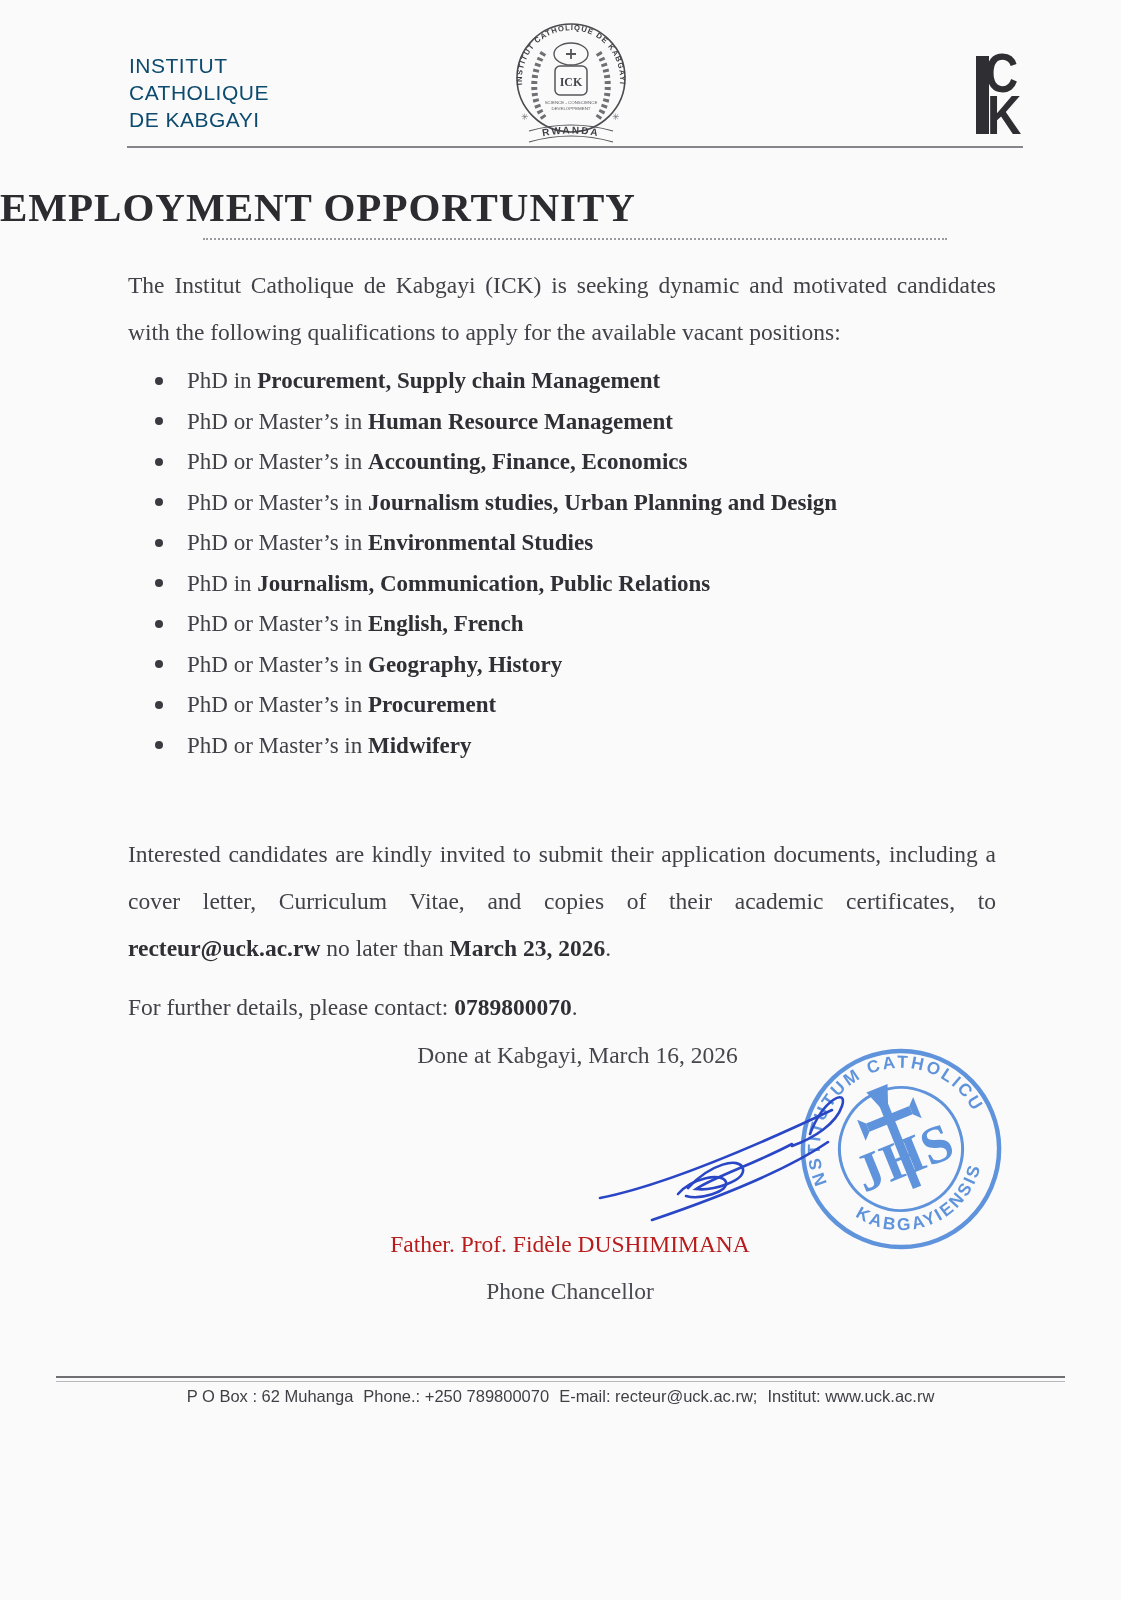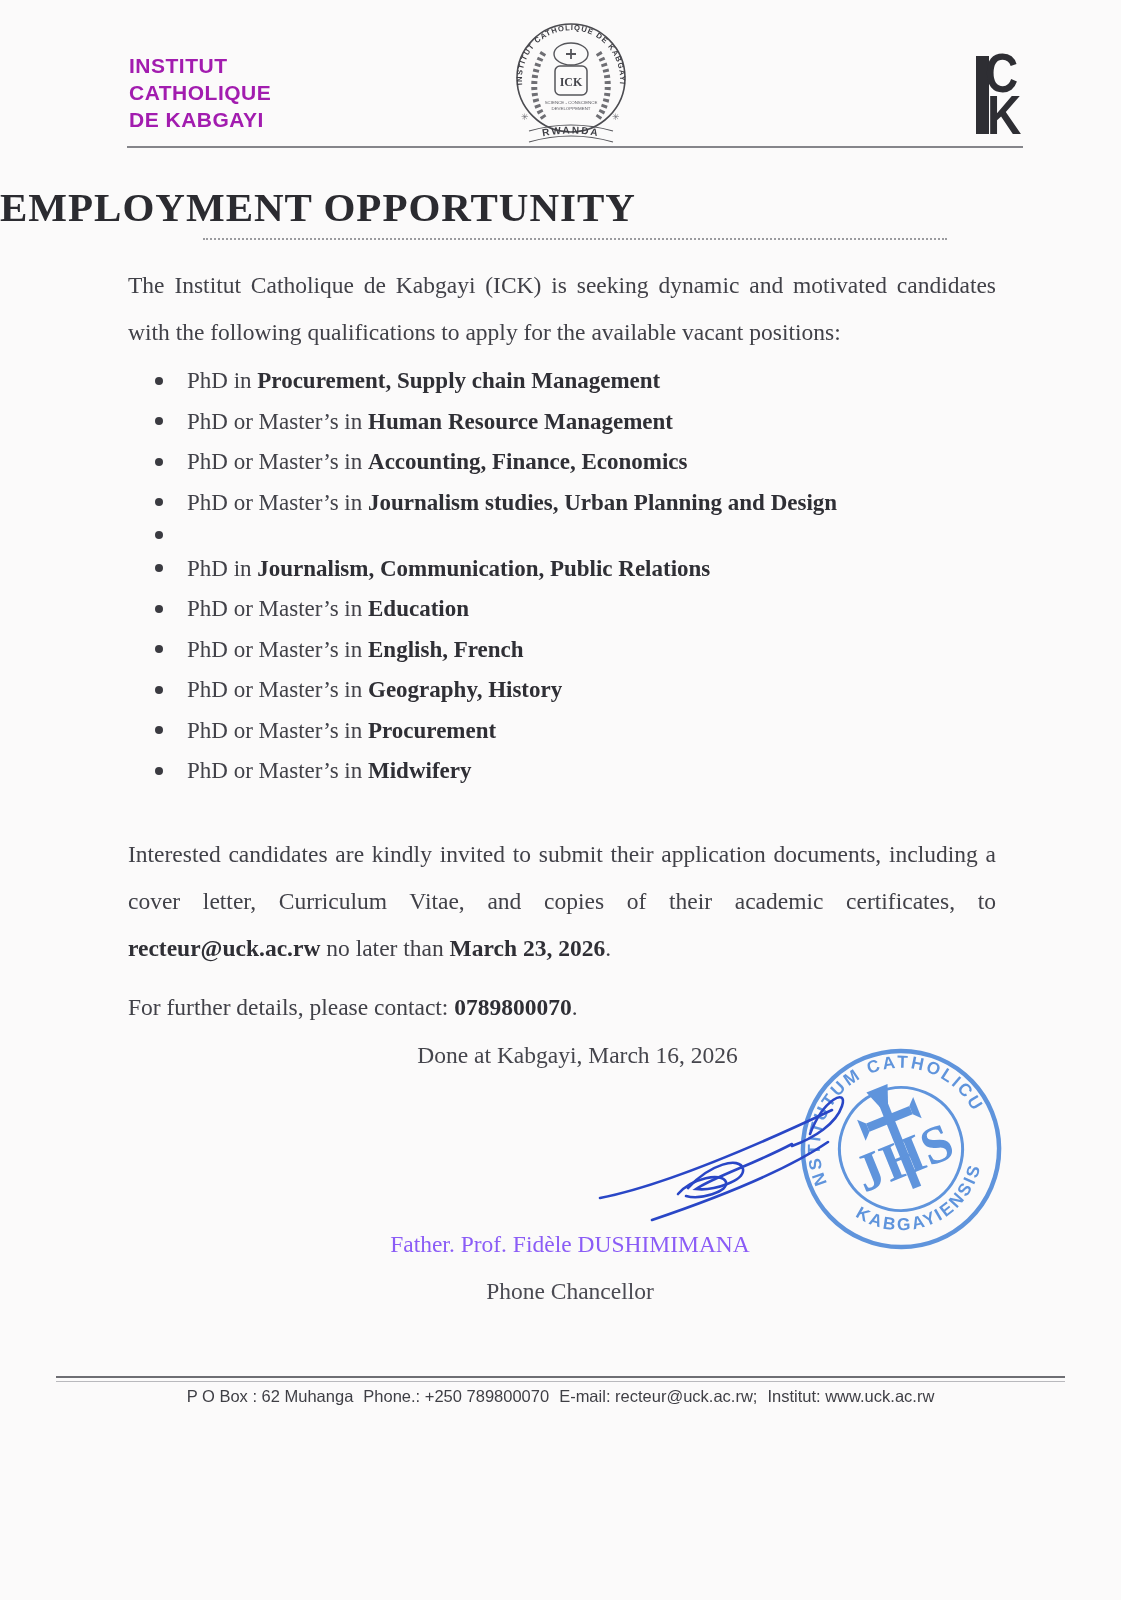--- a/index.html
+++ b/index.html
@@ -7,22 +7,22 @@
     width:1121px;height:1600px;position:relative;
     background:#fbfafa;
     font-family:"Liberation Serif", serif;
     color:#3d3d44;
     overflow:hidden;
   }
   
   .org-name{
     position:absolute;left:129px;top:52px;
     font-family:"Liberation Sans", sans-serif;
-    font-weight:bold;font-size:21px;line-height:27px;
-    color:#a21caf;letter-spacing:.5px;
+    font-weight:normal;font-size:21px;line-height:27px;
+    color:#0c4a6e;letter-spacing:.5px;
   }
   .logo-wrap{position:absolute;left:498px;top:12px;width:150px;height:140px;}
   .monogram{position:absolute;left:968px;top:46px;width:72px;height:100px;color:#2e2e33;}
   .monogram .bar-i{position:absolute;left:8px;top:10px;width:13px;height:78px;background:#2e2e33;}
   .monogram .c{position:absolute;left:17px;top:-6px;font-family:"Liberation Sans",sans-serif;font-weight:bold;font-size:56px;transform:scaleX(.82);transform-origin:left;}
   .monogram .k{position:absolute;left:19px;top:36px;font-family:"Liberation Sans",sans-serif;font-weight:bold;font-size:56px;transform:scaleX(.85);transform-origin:left;}
   .header-rule{position:absolute;left:127px;top:146px;width:896px;height:2px;background:#85858a;}
   
   .doc-title{
     position:absolute;left:0;top:183px;width:1121px;
@@ -38,21 +38,21 @@
   .p-intro{top:262px;}
   .p-apply{top:831px;}
   .p-contact{top:984px;width:700px;text-align:left;}
   .bold{font-weight:bold;color:#2f2f35;}
   
   .positions{position:absolute;left:155px;top:369px;width:760px;}
   .pos-item{display:flex;align-items:baseline;margin-bottom:17.5px;font-size:23px;line-height:23px;color:#414148;}
   .dot{width:8px;height:8px;border-radius:50%;background:#3a3a40;margin-right:24px;flex:0 0 8px;align-self:center;}
   
   .dateline{position:absolute;left:17px;top:1042px;width:1121px;text-align:center;font-size:23.5px;color:#45454c;}
-  .sig-name{position:absolute;left:190px;top:1231px;width:760px;text-align:center;font-size:23.5px;color:#8b5cf6;}
+  .sig-name{position:absolute;left:190px;top:1231px;width:760px;text-align:center;font-size:23.5px;color:#b91c1c;}
   .sig-role{position:absolute;left:190px;top:1278px;width:760px;text-align:center;font-size:23.5px;color:#4a4a52;}
   .stamp{position:absolute;left:792px;top:1040px;width:218px;height:218px;}
   .signature{position:absolute;left:592px;top:1080px;width:270px;height:150px;z-index:3;}
   
   .footer-rule{position:absolute;left:56px;top:1376px;width:1009px;height:3px;border-top:2px solid #6e6e73;border-bottom:1px solid #b9b9bd;}
   .footer{
     position:absolute;left:0;top:1387px;width:1121px;
     display:flex;justify-content:center;gap:10px;
     font-family:"Liberation Sans",sans-serif;font-size:16.5px;color:#3f3f45;
   }
@@ -123,28 +123,25 @@
   <div class="pos-item">
       <span class="dot"></span>
       <span><span>PhD or Master’s in </span><span class="bold">Accounting, Finance, Economics</span></span>
     </div>
   <div class="pos-item">
       <span class="dot"></span>
       <span><span>PhD or Master’s in </span><span class="bold">Journalism studies, Urban Planning and Design</span></span>
     </div>
   <div class="pos-item">
       <span class="dot"></span>
+      <span><span>PhD or Master’s in </span><span class="bold">Environmental Studies</span></span>
     </div>
   <div class="pos-item">
       <span class="dot"></span>
       <span><span>PhD in </span><span class="bold">Journalism, Communication, Public Relations</span></span>
-    </div>
-  <div class="pos-item">
-      <span class="dot"></span>
-      <span><span>PhD or Master’s in </span><span class="bold">Education</span></span>
     </div>
   <div class="pos-item">
       <span class="dot"></span>
       <span><span>PhD or Master’s in </span><span class="bold">English, French</span></span>
     </div>
   <div class="pos-item">
       <span class="dot"></span>
       <span><span>PhD or Master’s in </span><span class="bold">Geography, History</span></span>
     </div>
   <div class="pos-item">

